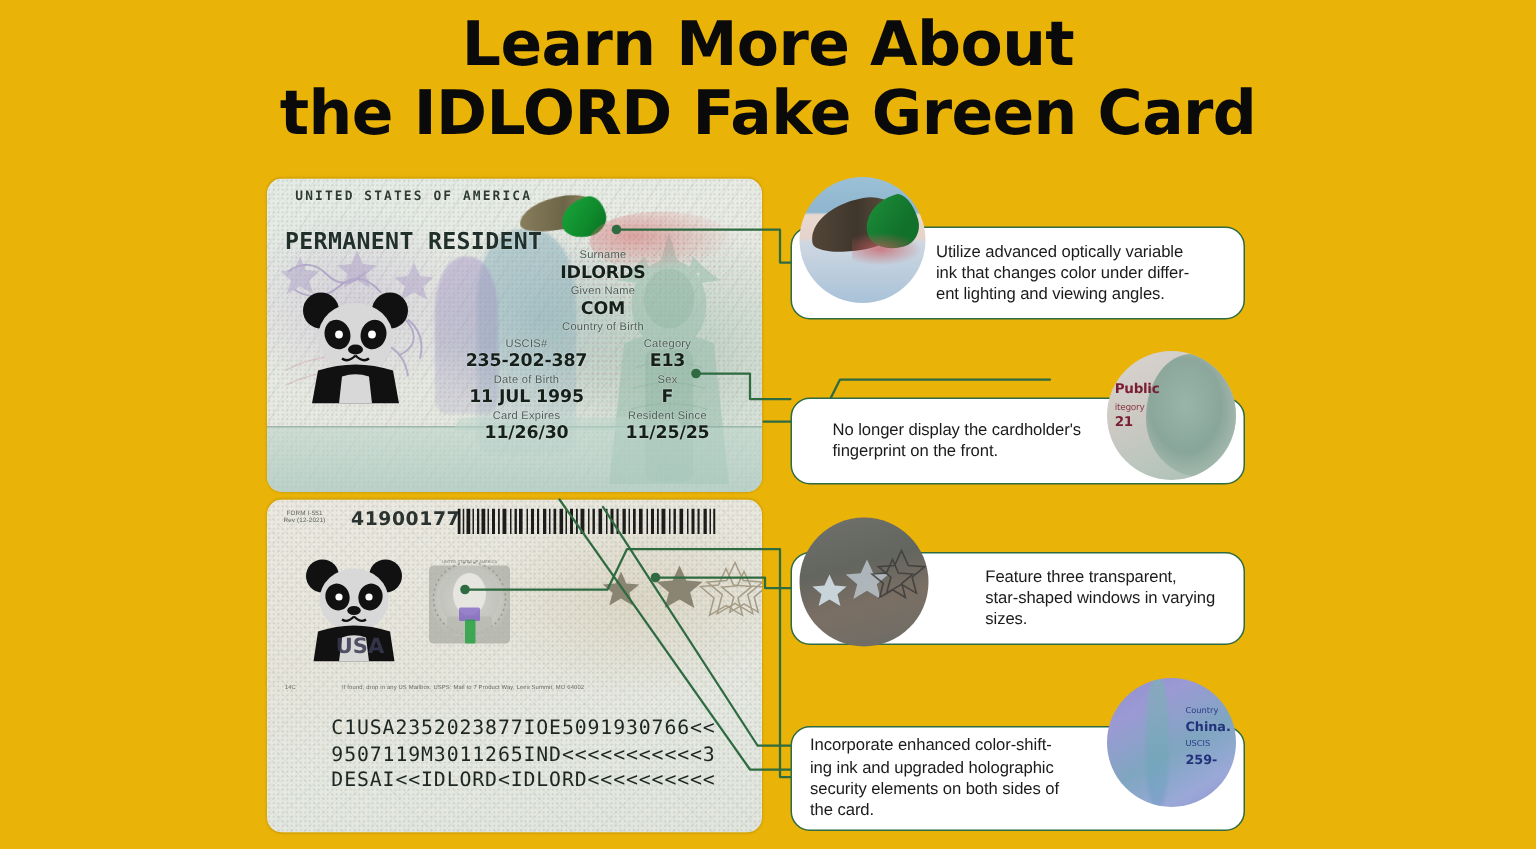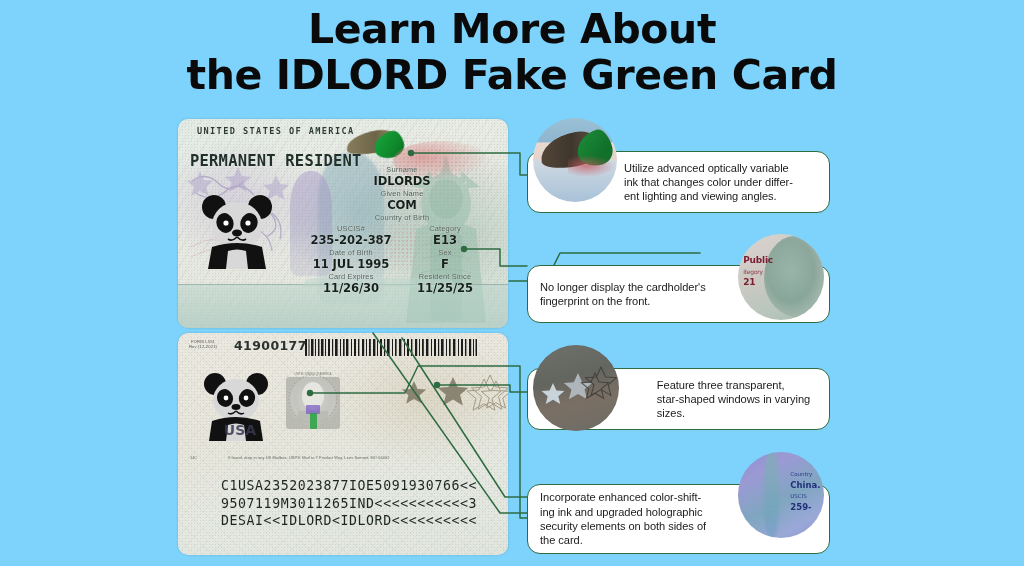--- a/index.html
+++ b/index.html
@@ -3,21 +3,21 @@
 <meta charset="utf-8">
 <title>IDLORD Fake Green Card Infographic</title>
 <style>
   * { box-sizing: border-box; margin: 0; padding: 0; }
   html, body {
     width: 1024px; height: 566px;
     background: #ffffff;
     font-family: "Liberation Sans", sans-serif;
     overflow: hidden;
   }
-  #page { position: relative; width: 1024px; height: 566px; background: #7dd3fc; }
+  #page { position: relative; width: 1024px; height: 566px; background: #eab308; }
 
   
   .title-block {
     position: absolute; top: 6px; left: 0; width: 1024px;
     text-align: center;
   }
   .title-line {
     font-family: "DejaVu Sans", sans-serif;
     font-weight: 700;
     font-size: 41px;
@@ -574,21 +574,21 @@
     <div class="callout-text">Utilize advanced optically variable
 ink that changes color under differ-
 ent lighting and viewing angles.</div>
   </div>
   <div class="thumb th1" style="left:533px; top:118px; width:84px; height:84px;">
     <div class="blob-brown"></div>
     <div class="blob-green"></div>
     <div class="blob-red"></div>
   </div>
 
-  <div class="callout" style="left:527px; top:265px; width:303px; height:58px; padding-left:12px; padding-right:96px;">
+  <div class="callout" style="left:527px; top:265px; width:303px; height:58px; padding-left:27px; padding-right:96px;">
     <div class="callout-text">No longer display the cardholder's
 fingerprint on the front.</div>
   </div>
   <div class="thumb th2" style="left:738px; top:234px; width:86px; height:86px;">
     <div class="face"></div>
     <div class="ptxt">
       <span>Public</span>
       <small>itegory</small>
       <span style="font-size:9px">21</span>
     </div>

